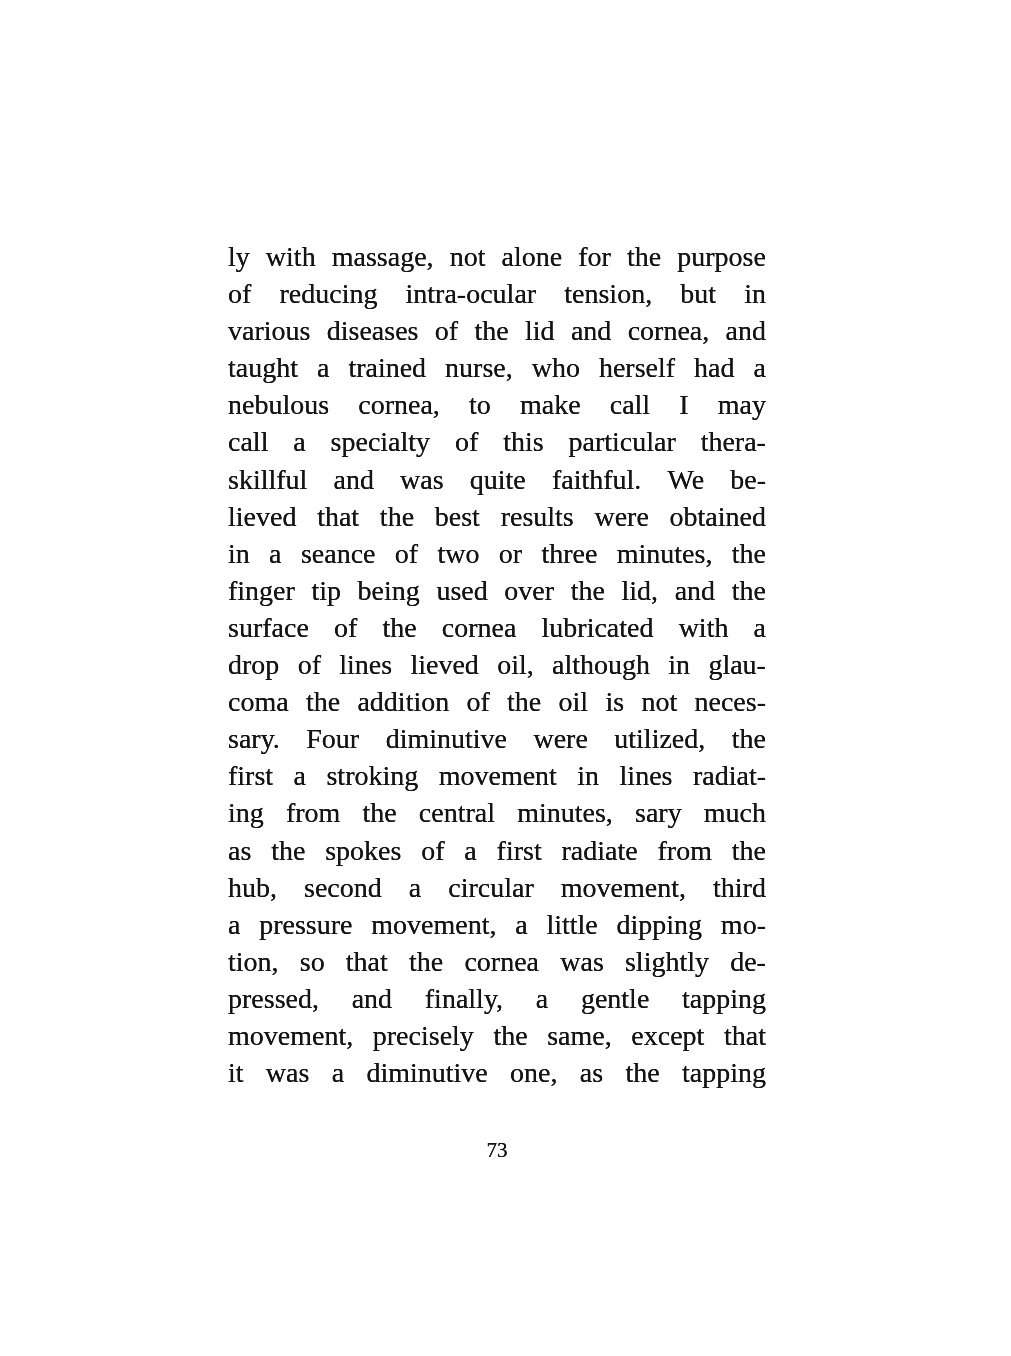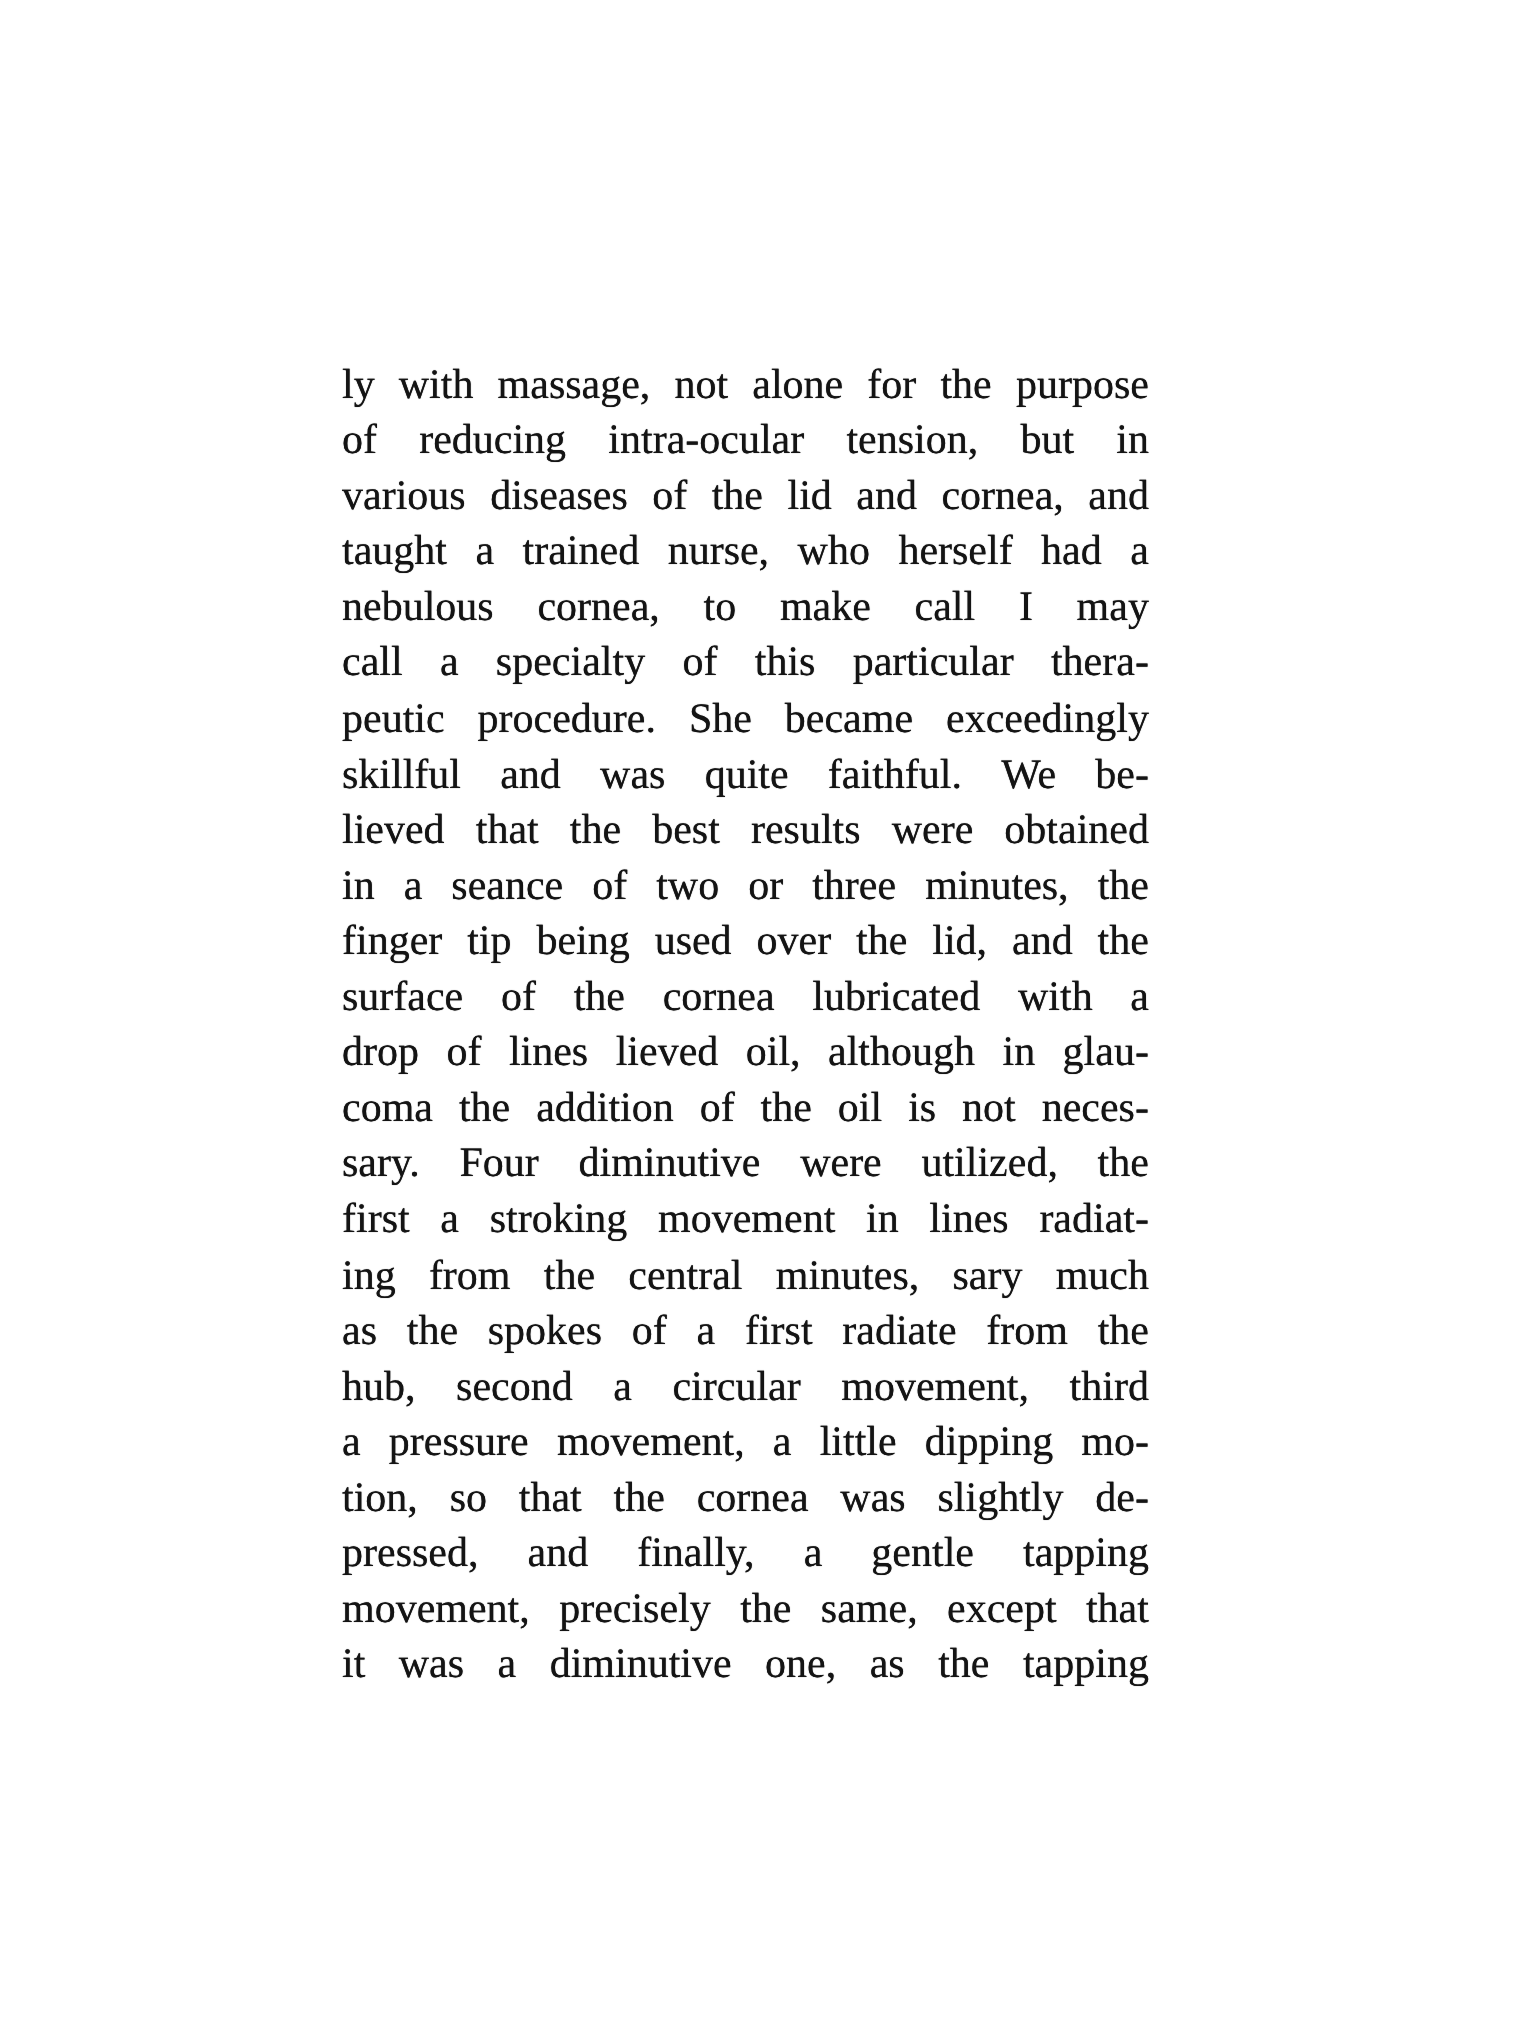--- a/index.html
+++ b/index.html
@@ -52,32 +52,32 @@
 <body>
 
 <div class="sheet">
   <main class="text-block" id="text-block">
       <div class="line"><span>ly</span><span>with</span><span>massage,</span><span>not</span><span>alone</span><span>for</span><span>the</span><span>purpose</span></div>
       <div class="line"><span>of</span><span>reducing</span><span>intra-ocular</span><span>tension,</span><span>but</span><span>in</span></div>
       <div class="line"><span>various</span><span>diseases</span><span>of</span><span>the</span><span>lid</span><span>and</span><span>cornea,</span><span>and</span></div>
       <div class="line"><span>taught</span><span>a</span><span>trained</span><span>nurse,</span><span>who</span><span>herself</span><span>had</span><span>a</span></div>
       <div class="line"><span>nebulous</span><span>cornea,</span><span>to</span><span>make</span><span>call</span><span>I</span><span>may</span></div>
       <div class="line"><span>call</span><span>a</span><span>specialty</span><span>of</span><span>this</span><span>particular</span><span>thera-</span></div>
-      <div class="line"><span>peutic</span><span>procedure.</span><span>She</span><span>became</span><span>exceedingly</span></div>
       <div class="line"><span>skillful</span><span>and</span><span>was</span><span>quite</span><span>faithful.</span><span>We</span><span>be-</span></div>
       <div class="line"><span>lieved</span><span>that</span><span>the</span><span>best</span><span>results</span><span>were</span><span>obtained</span></div>
       <div class="line"><span>in</span><span>a</span><span>seance</span><span>of</span><span>two</span><span>or</span><span>three</span><span>minutes,</span><span>the</span></div>
       <div class="line"><span>finger</span><span>tip</span><span>being</span><span>used</span><span>over</span><span>the</span><span>lid,</span><span>and</span><span>the</span></div>
       <div class="line"><span>surface</span><span>of</span><span>the</span><span>cornea</span><span>lubricated</span><span>with</span><span>a</span></div>
       <div class="line"><span>drop</span><span>of</span><span>lines</span><span>lieved</span><span>oil,</span><span>although</span><span>in</span><span>glau-</span></div>
       <div class="line"><span>coma</span><span>the</span><span>addition</span><span>of</span><span>the</span><span>oil</span><span>is</span><span>not</span><span>neces-</span></div>
       <div class="line"><span>sary.</span><span>Four</span><span>diminutive</span><span>were</span><span>utilized,</span><span>the</span></div>
       <div class="line"><span>first</span><span>a</span><span>stroking</span><span>movement</span><span>in</span><span>lines</span><span>radiat-</span></div>
       <div class="line"><span>ing</span><span>from</span><span>the</span><span>central</span><span>minutes,</span><span>sary</span><span>much</span></div>
       <div class="line"><span>as</span><span>the</span><span>spokes</span><span>of</span><span>a</span><span>first</span><span>radiate</span><span>from</span><span>the</span></div>
       <div class="line"><span>hub,</span><span>second</span><span>a</span><span>circular</span><span>movement,</span><span>third</span></div>
       <div class="line"><span>a</span><span>pressure</span><span>movement,</span><span>a</span><span>little</span><span>dipping</span><span>mo-</span></div>
       <div class="line"><span>tion,</span><span>so</span><span>that</span><span>the</span><span>cornea</span><span>was</span><span>slightly</span><span>de-</span></div>
       <div class="line"><span>pressed,</span><span>and</span><span>finally,</span><span>a</span><span>gentle</span><span>tapping</span></div>
       <div class="line"><span>movement,</span><span>precisely</span><span>the</span><span>same,</span><span>except</span><span>that</span></div>
       <div class="line"><span>it</span><span>was</span><span>a</span><span>diminutive</span><span>one,</span><span>as</span><span>the</span><span>tapping</span></div>
     </main>
+  <div class="folio">73</div>
 </div>
 
 </body></html>

